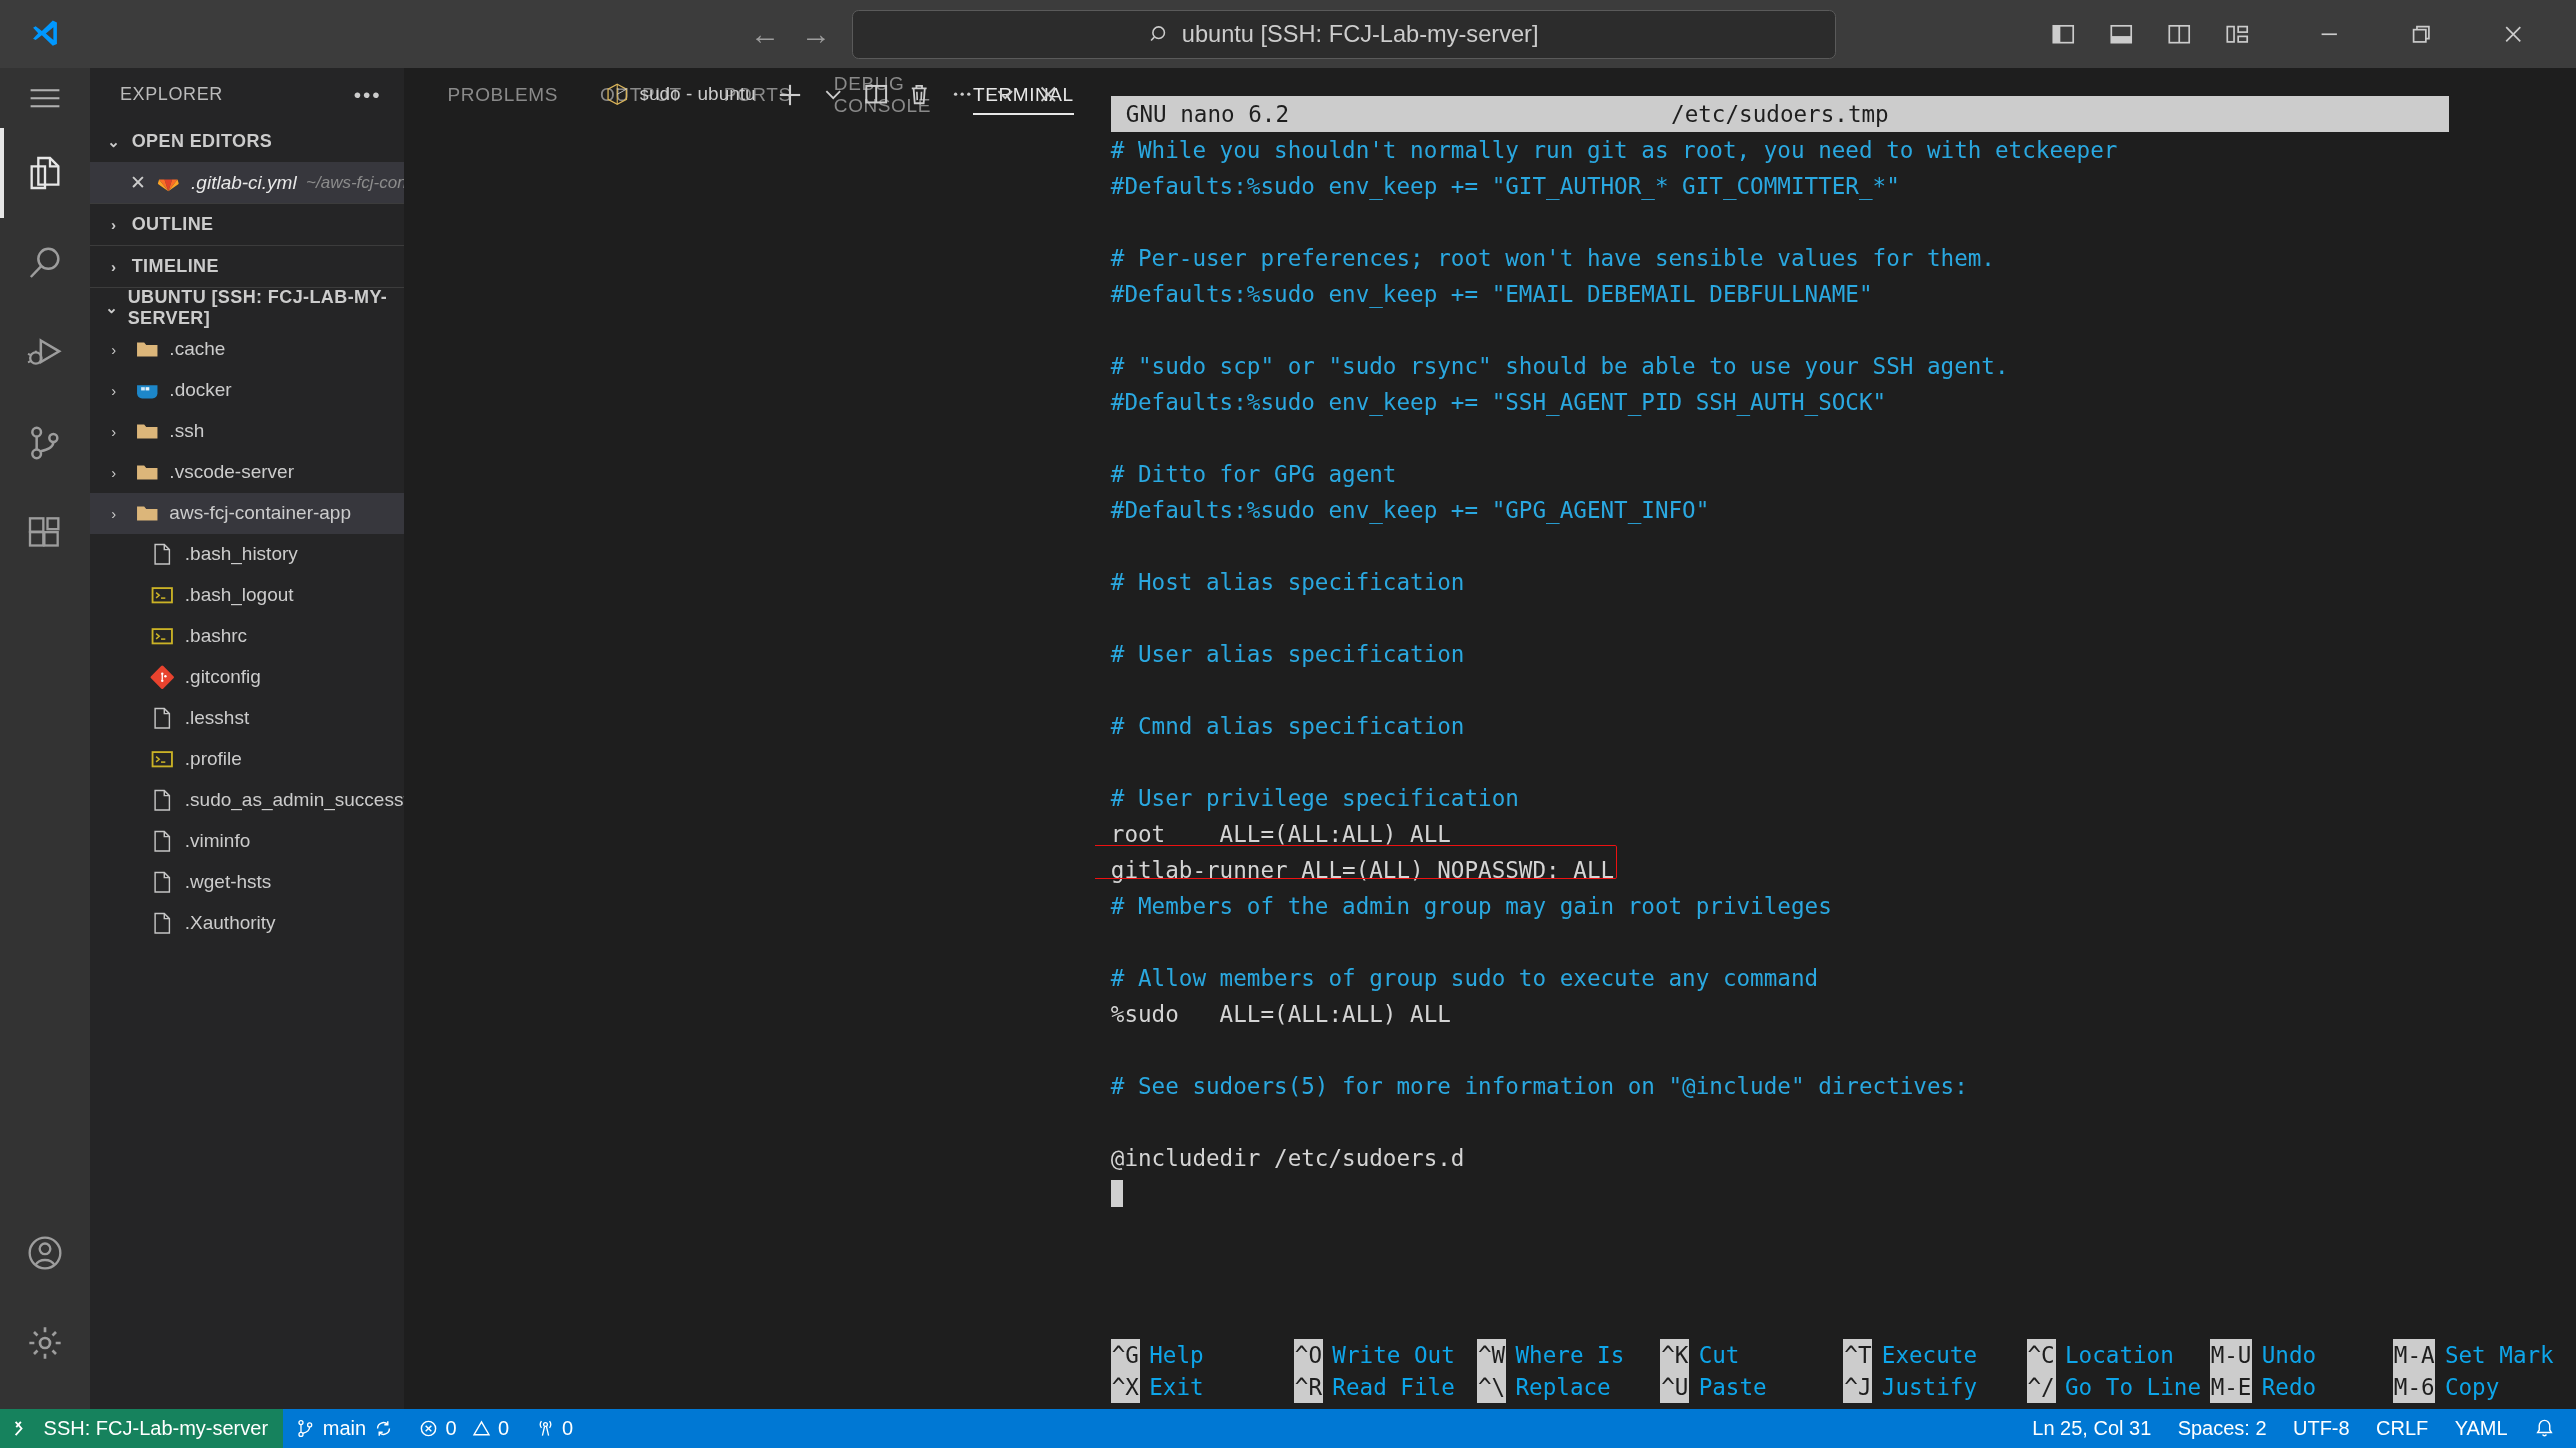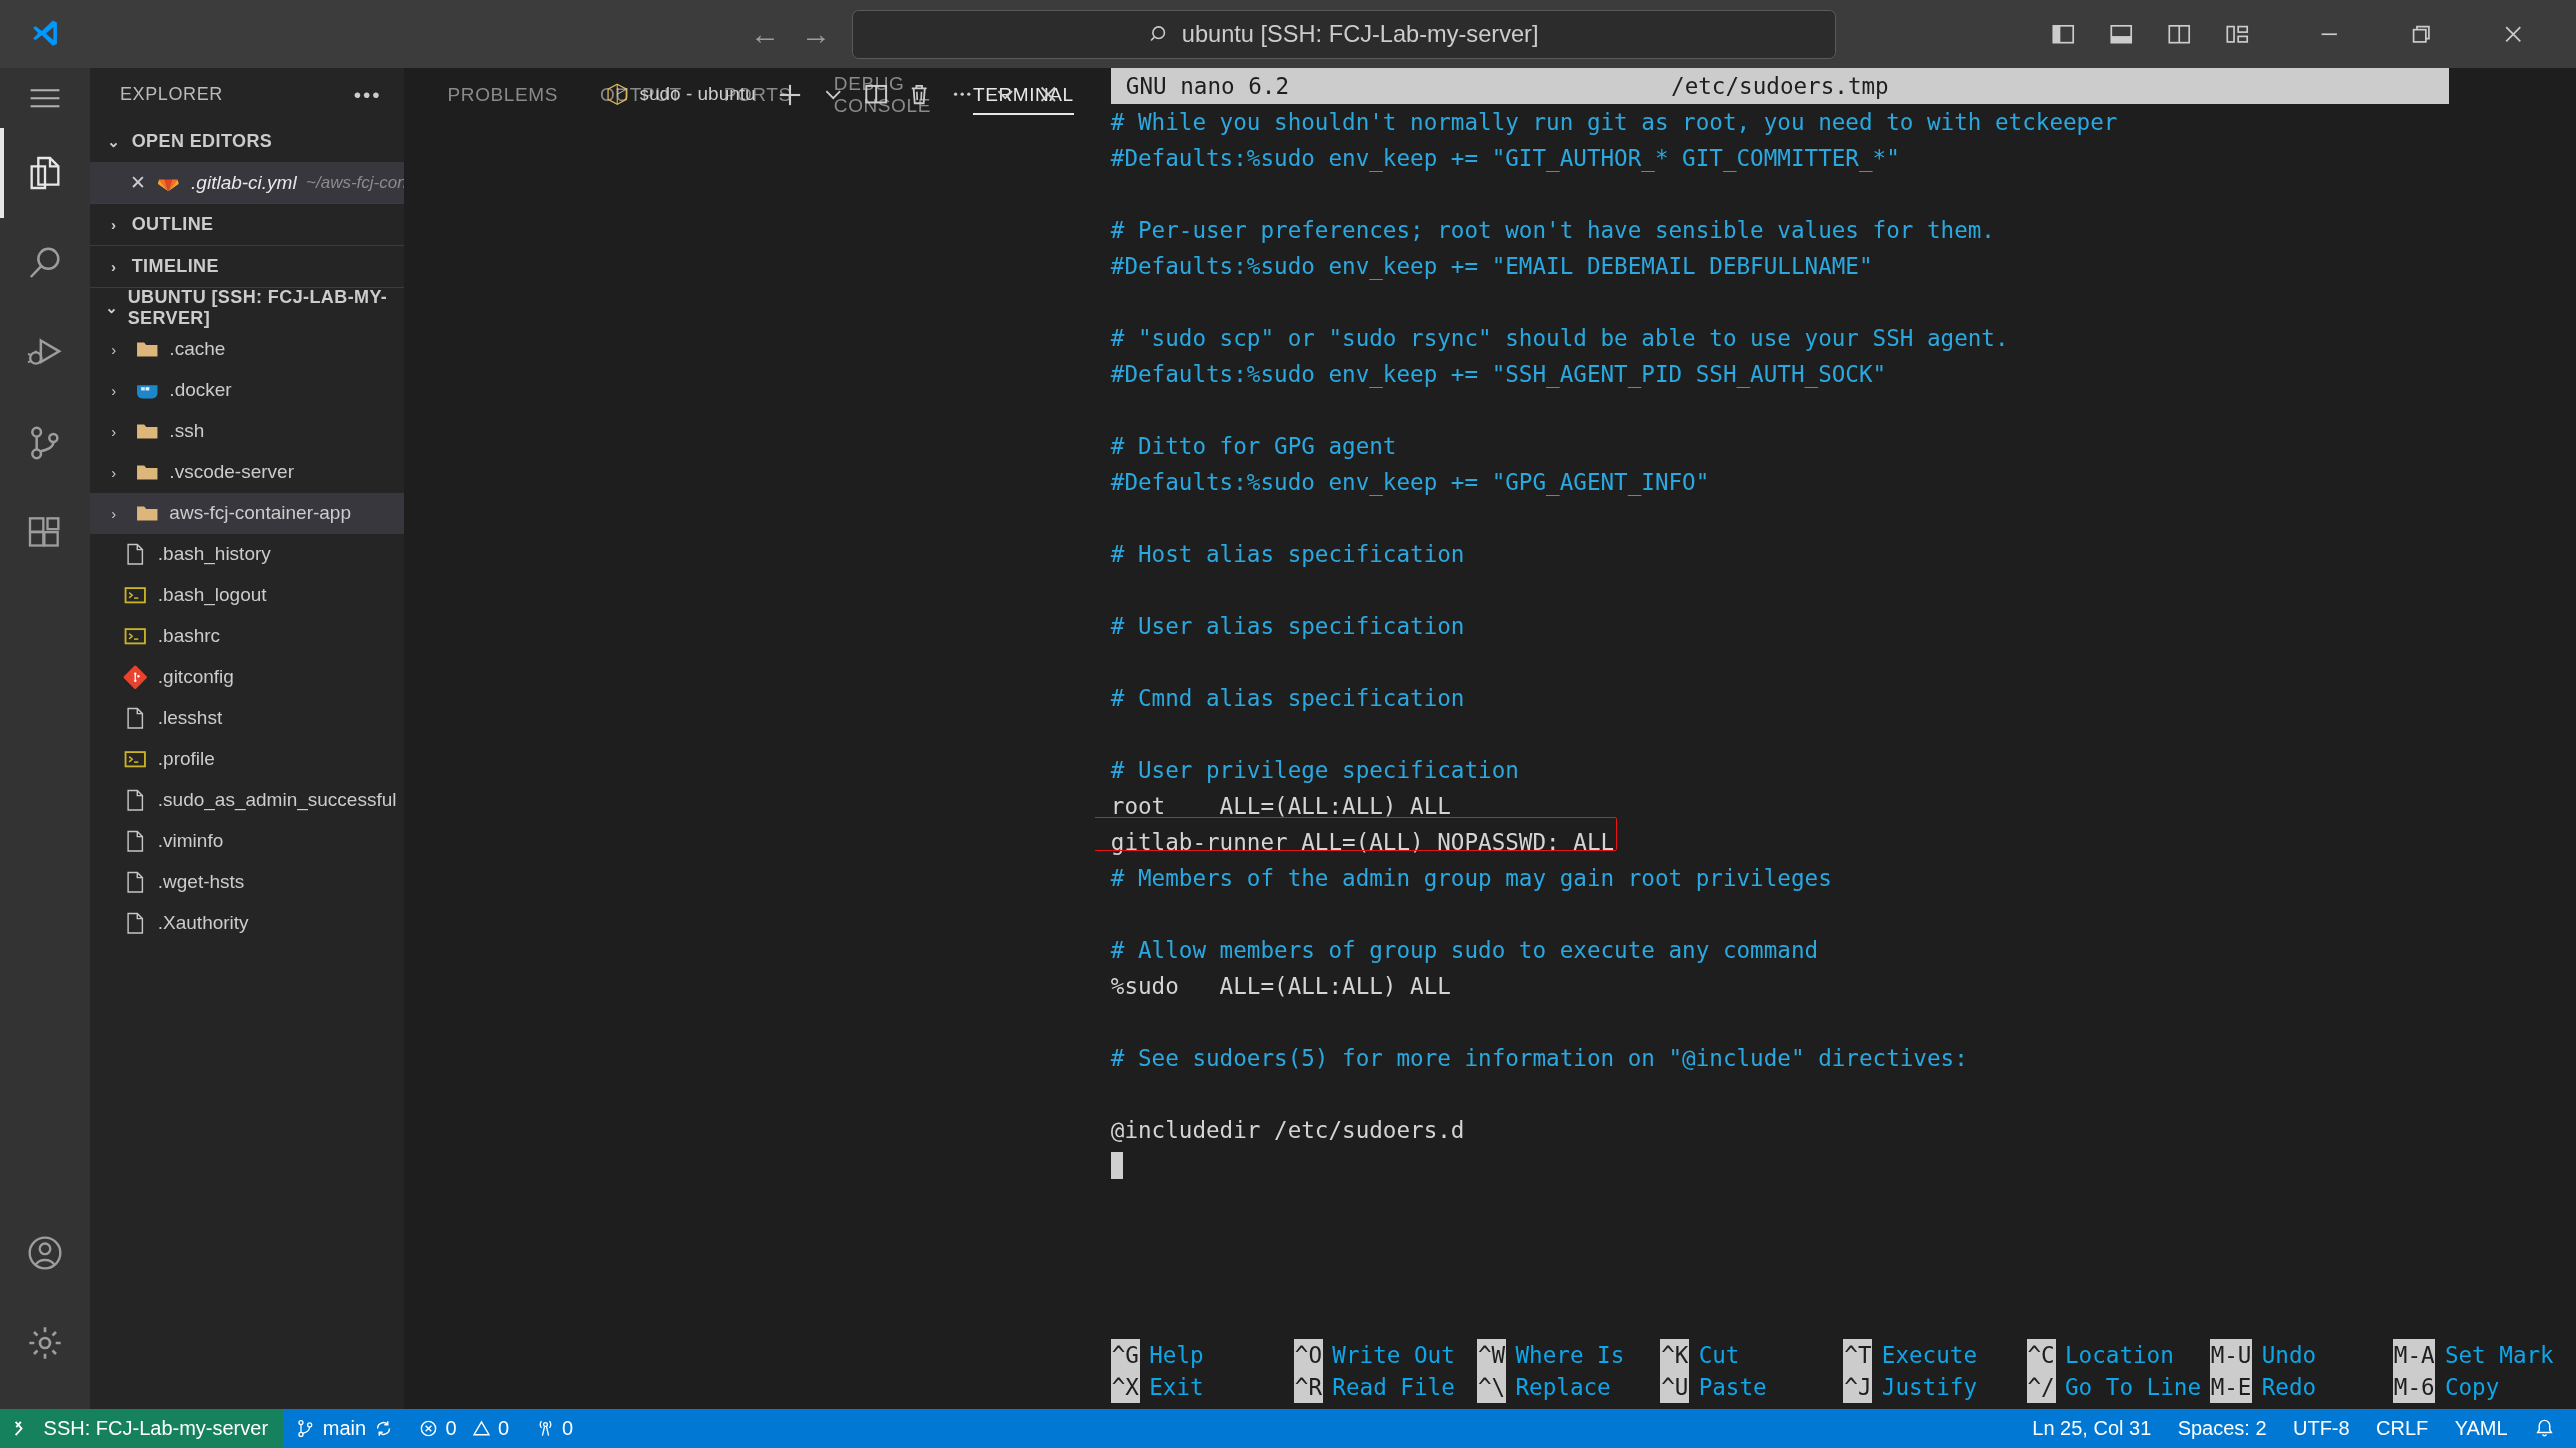--- a/index.html
+++ b/index.html
@@ -63,21 +63,21 @@
   .sb-row {
     height: 41px; display: flex; align-items: center; gap: 9.4px;
     color: #cccccc; font-size: 19px; cursor: pointer; white-space: nowrap;
   }
   .sb-row.selected { background: #37373d; }
   .sb-openrow { padding-left: 40px; }
   .of-close { color: #cccccc; font-size: 19px; width: 21px; text-align: center; }
   .of-name { font-style: italic; color: #e8e8e8; }
   .of-path { font-style: italic; color: #8c8c8c; font-size: 17px; }
   .tree-row { padding-left: 13.2px; }
-  .tree-indent { padding-left: 32px; }
+  .tree-indent { padding-left: 59px; }
   .sb-divider { height: 0.9px; background: #3c3c3c; }
   .ficon { width: 26.4px; height: 26.4px; display: inline-flex; align-items: center; justify-content: center; flex: 0 0 26.4px; }
 
   
   .main { flex: 1; background: #1e1e1e; display: flex; min-width: 0; }
   .panel-header {
     height: 53px; display: flex; align-items: center; position: relative; flex: 0 0 53px;
     background: #1e1e1e;
   }
   .panel-tabs { display: flex; align-items: center; gap: 0; padding-left: 22.6px; height: 53px; }
@@ -90,21 +90,21 @@
     content: ''; position: absolute; left: 21px; right: 21px; bottom: 5.7px; height: 1.9px; background: #e7e7e7;
   }
   .panel-actions { position: absolute; right: 25px; top: 0; height: 53px; display: flex; align-items: center; gap: 0; }
   .pa-term-name { display: flex; align-items: center; gap: 9.4px; color: #cccccc; font-size: 19px; padding: 0 13.2px; cursor: pointer; }
   .pa-icon { width: 43px; height: 53px; display: flex; align-items: center; justify-content: center; color: #cccccc; cursor: pointer; }
 
   
   .terminal {
     flex: 1; background: #1e1e1e; position: relative; overflow: hidden;
     font-family: "DejaVu Sans Mono", "Liberation Mono", monospace;
-    font-size: 22.6px; line-height: 36px; padding: 0 0 16px 0;
+    font-size: 22.6px; line-height: 36px; padding: 0 0 16px 0; margin-top: 28px;
   }
   .nano-title {
     background: #cccccc; color: #1e1e1e; height: 36px; line-height: 36px;
     display: flex; margin: 0 127px 0 16px; padding: 0 15px; position: relative;
   }
   .nano-title .nt-left { white-space: pre; }
   .nano-title .nt-center { position: absolute; left: 0; right: 0; text-align: center; }
   .term-body { padding-left: 16px; position: relative; }
   .tline { white-space: pre; height: 36px; color: #2aa8e0; }
   .tline.plain { color: #d4d4d4; }

